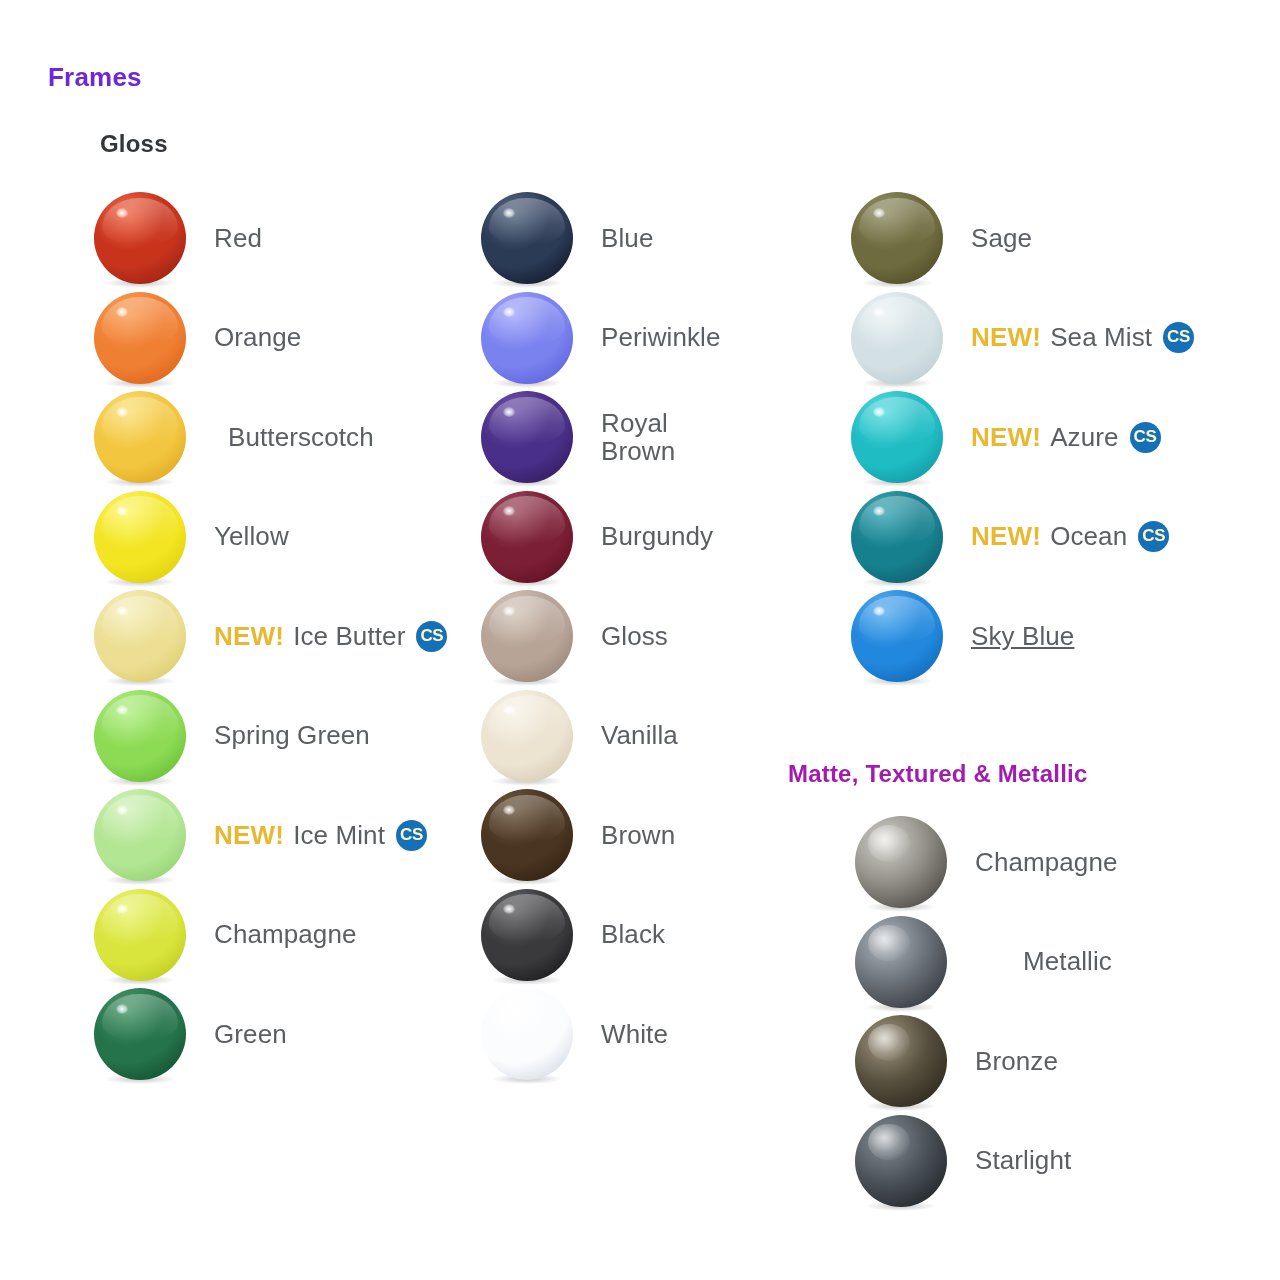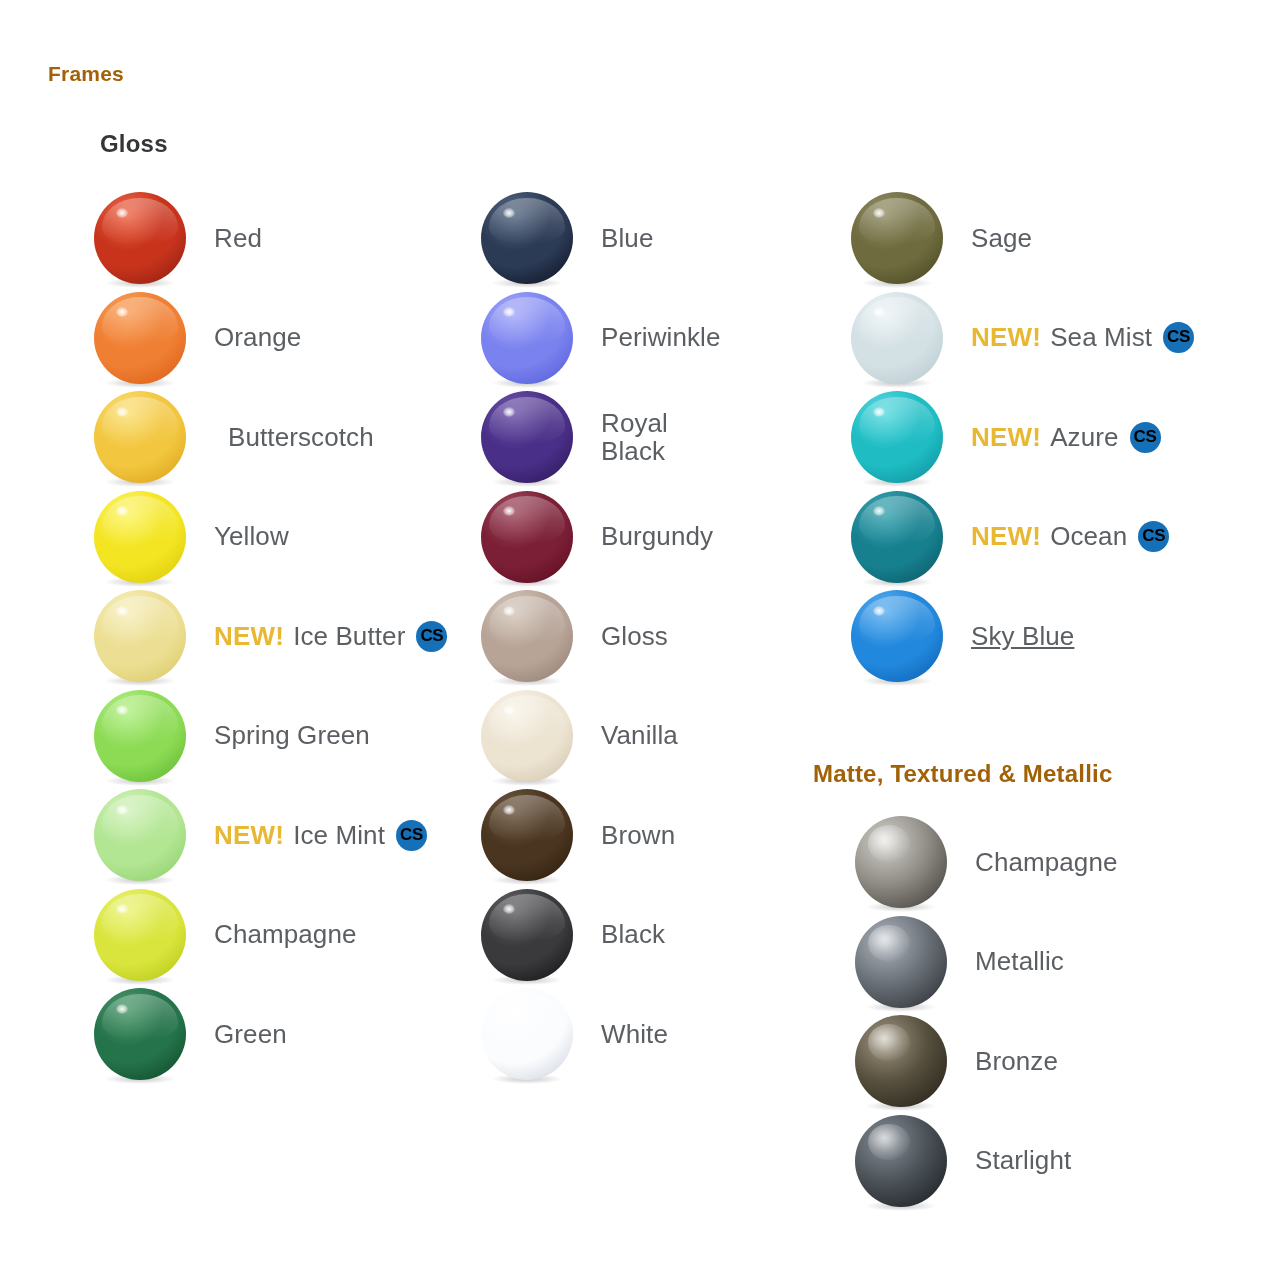--- a/index.html
+++ b/index.html
@@ -19,41 +19,41 @@
   .page {
     position: absolute;
     inset: 0;
   }
 
   
   .title-frames {
     position: absolute;
     left: 48px;
     top: 62px;
-    font-size: 21px;
-    font-weight: bold;
-    color: #a16207;
+    font-size: 26px;
+    font-weight: bold;
+    color: #6d28d9;
     letter-spacing: 0.2px;
   }
   .title-gloss {
     position: absolute;
     left: 100px;
     top: 130px;
     font-size: 24px;
     font-weight: bold;
     color: #34373a;
     letter-spacing: 0.2px;
   }
   .title-matte {
     position: absolute;
-    left: 813px;
+    left: 788px;
     top: 760px;
     font-size: 24px;
     font-weight: bold;
-    color: #a16207;
+    color: #a21caf;
     letter-spacing: 0.2px;
   }
 
   
   .swatch-row {
     position: absolute;
     display: flex;
     align-items: center;
     height: 100px;
   }
@@ -127,21 +127,21 @@
     letter-spacing: 0.2px;
   }
   .cs-badge {
     display: inline-flex;
     align-items: center;
     justify-content: center;
     width: 31px;
     height: 31px;
     border-radius: 50%;
     background: #1570b8;
-    color: #000000;
+    color: #fef9c3;
     font-size: 17px;
     font-weight: bold;
     margin-left: 11px;
     letter-spacing: -0.3px;
     flex: 0 0 31px;
   }
 </style>
 </head>
 <body>
 
@@ -228,21 +228,21 @@
           <div class="spec"></div>
         </div>
         <div class="label"><span style="white-space: pre-line;">Periwinkle</span></div>
       </div>
       <div class="swatch-row" style="left: 481px; top: 387px;">
         <div class="sphere gloss" style="background: radial-gradient(circle at 36% 24%, rgb(111, 86, 170) 0%, rgb(74, 47, 136) 40%, rgb(74, 47, 136) 58%, rgb(43, 21, 85) 97%);">
           <div class="sheen"></div>
           <div class="spec"></div>
         </div>
         <div class="label"><span style="white-space: pre-line;">Royal
-Black</span></div>
+Brown</span></div>
       </div>
       <div class="swatch-row" style="left: 481px; top: 486.5px;">
         <div class="sphere gloss" style="background: radial-gradient(circle at 36% 24%, rgb(161, 79, 98) 0%, rgb(123, 31, 54) 40%, rgb(123, 31, 54) 58%, rgb(90, 10, 30) 97%);">
           <div class="sheen"></div>
           <div class="spec"></div>
         </div>
         <div class="label"><span style="white-space: pre-line; text-align: center;">Burgundy</span></div>
       </div>
       <div class="swatch-row" style="left: 481px; top: 586px;">
         <div class="sphere gloss" style="background: radial-gradient(circle at 36% 24%, rgb(214, 200, 188) 0%, rgb(183, 164, 151) 40%, rgb(183, 164, 151) 58%, rgb(143, 124, 109) 97%);">
@@ -313,21 +313,21 @@
           <div class="spec"></div>
         </div>
         <div class="label"><span style="white-space: pre-line; text-decoration: underline;">Sky Blue</span></div>
       </div>
       <div class="swatch-row" style="left: 855px; top: 812px;">
         <div class="sphere metal" style="background: radial-gradient(circle at 33% 28%, rgb(211, 209, 203) 0%, rgb(145, 142, 136) 46%, rgb(69, 66, 61) 92%);">
           <div class="spec"></div>
         </div>
         <div class="label"><span style="white-space: pre-line;">Champagne</span></div>
       </div>
-      <div class="swatch-row" style="left: 855px; top: 911.5px;">
+      <div class="swatch-row" style="left: 855px; top: 911.5px; gap: 48px;">
         <div class="sphere metal" style="background: radial-gradient(circle at 33% 28%, rgb(174, 181, 189) 0%, rgb(107, 113, 120) 46%, rgb(46, 51, 56) 92%);">
           <div class="spec"></div>
         </div>
         <div class="label"><span style="white-space: pre-line;">Metallic</span></div>
       </div>
       <div class="swatch-row" style="left: 855px; top: 1011px;">
         <div class="sphere metal" style="background: radial-gradient(circle at 33% 28%, rgb(160, 149, 128) 0%, rgb(87, 80, 63) 46%, rgb(39, 35, 24) 92%);">
           <div class="spec"></div>
         </div>
         <div class="label"><span style="white-space: pre-line;">Bronze</span></div>

